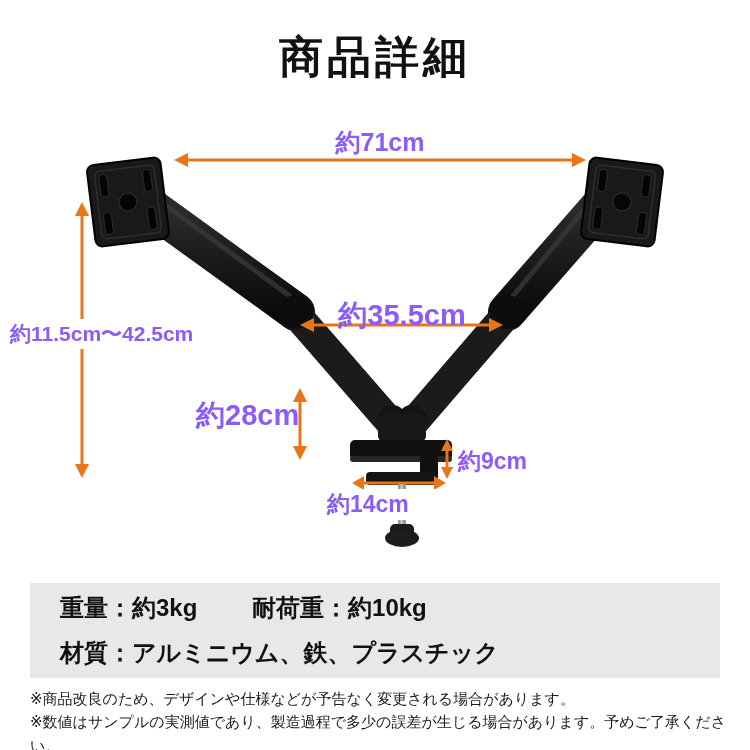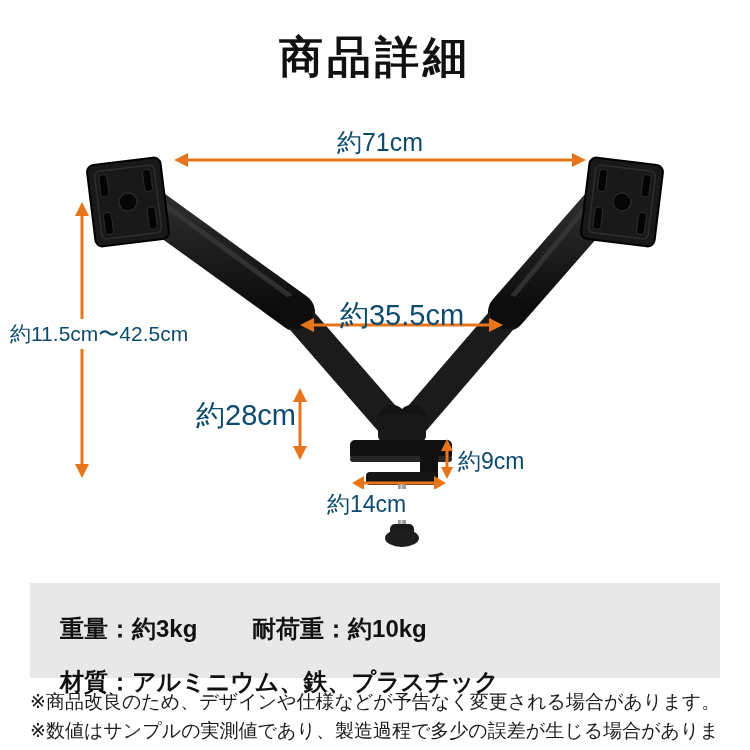--- a/index.html
+++ b/index.html
@@ -9,37 +9,37 @@
     font-family:"Liberation Sans","DejaVu Sans",sans-serif;
     color:#111;
   }
   .title {
     position:absolute; top:28px; left:0; width:750px;
     text-align:center; font-size:44px; font-weight:800;
     letter-spacing:4px; color:#111;
   }
   .illustration { position:absolute; top:120px; left:0; width:750px; height:460px; }
   .dim-label {
-    position:absolute; font-weight:400; color:#0c4a6e; white-space:nowrap;
+    position:absolute; font-weight:700; color:#8b5cf6; white-space:nowrap;
   }
   #lab-total   { top:126px; left:290px; width:180px; text-align:center; font-size:25px; }
   #lab-span    { top:296px; left:312px; width:180px; text-align:center; font-size:29px; }
   #lab-range   { top:319px; left:6px;  font-size:21px; background:#fff; padding:1px 4px; }
   #lab-pole    { top:396px; left:196px; width:96px; text-align:right; font-size:29px; }
   #lab-clamp   { top:446px; left:458px; font-size:23px; }
   #lab-base    { top:489px; left:327px; width:146px; font-size:23px; background:#fff; }
   .spec-box {
     position:absolute; top:583px; left:30px; width:690px; height:95px;
-    background:var(--spec-bg,#e8e8e8); padding:29px 30px;
+    background:var(--spec-bg,#e8e8e8); padding:8px 30px;
   }
   .spec-line { font-size:24px; font-weight:600; color:#111; line-height:1.45; }
-  .spec-line + .spec-line { margin-top:18px; }
+  .spec-line + .spec-line { margin-top:10px; }
   .spec-gap { margin-left:48px; }
   .notes { position:absolute; top:687px; left:30px; width:700px; }
-  .note { font-size:19px; color:#1a1a1a; line-height:1.55; font-weight:500; }
+  .note { font-size:15px; color:#1a1a1a; line-height:1.55; font-weight:500; }
 </style>
 </head>
 <body>
 
 <div>
 
   <h1 class="title">商品詳細</h1>
 
   <svg class="illustration" viewBox="0 0 750 460" xmlns="http://www.w3.org/2000/svg">
     <defs>

